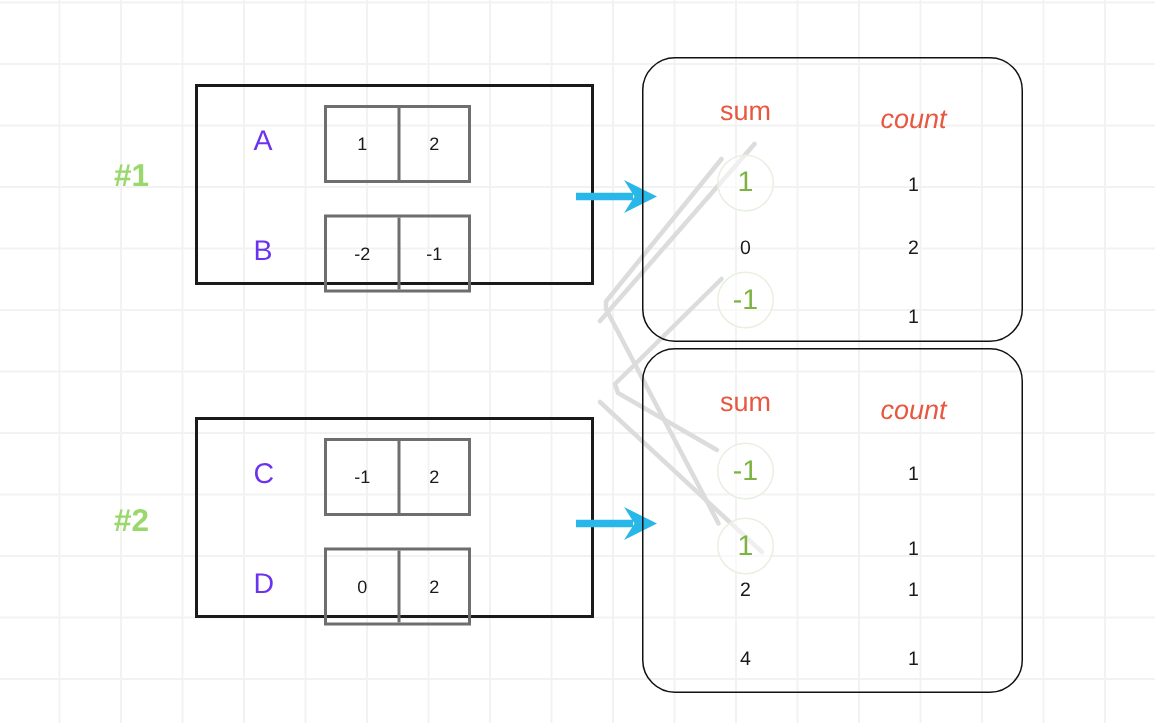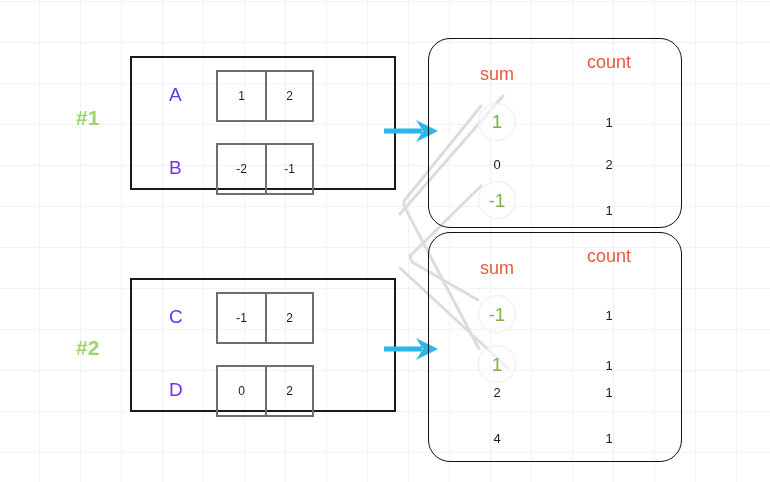--- a/index.html
+++ b/index.html
@@ -93,21 +93,21 @@
   .col-head {
     position: absolute;
     color: #e8573f;
     font-size: 18px;
     font-weight: 500;
     line-height: 1;
     text-align: center;
     width: 80px;
   }
   .col-head.sum   { left: 28px; top: 26px; }
-  .col-head.count { left: 140px; top: 14px; }
+  .col-head.count { left: 140px; top: 31px; font-style: italic; }
 
   .cellv {
     position: absolute;
     font-size: 13px;
     color: #1a1a1a;
     text-align: center;
     width: 80px;
     line-height: 1;
   }
   .cellv.sumcol   { left: 28px; }

